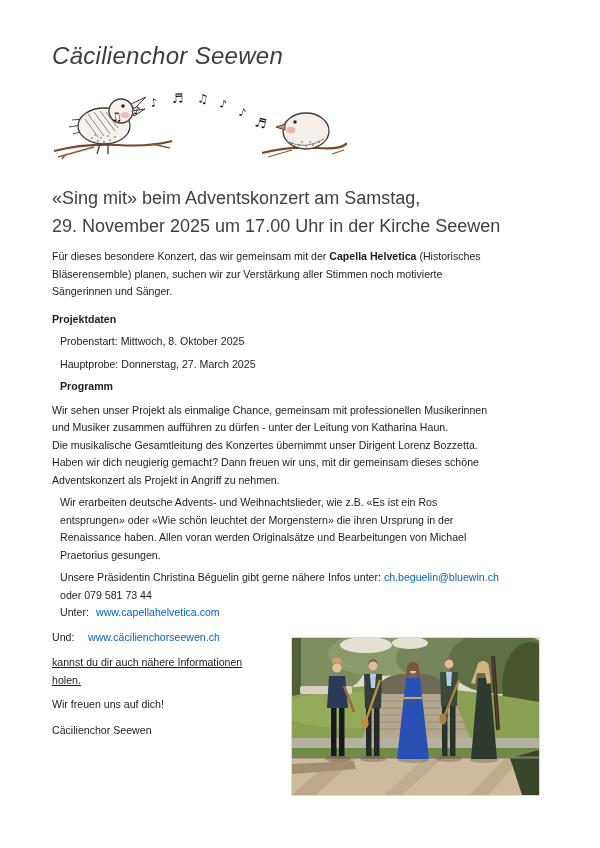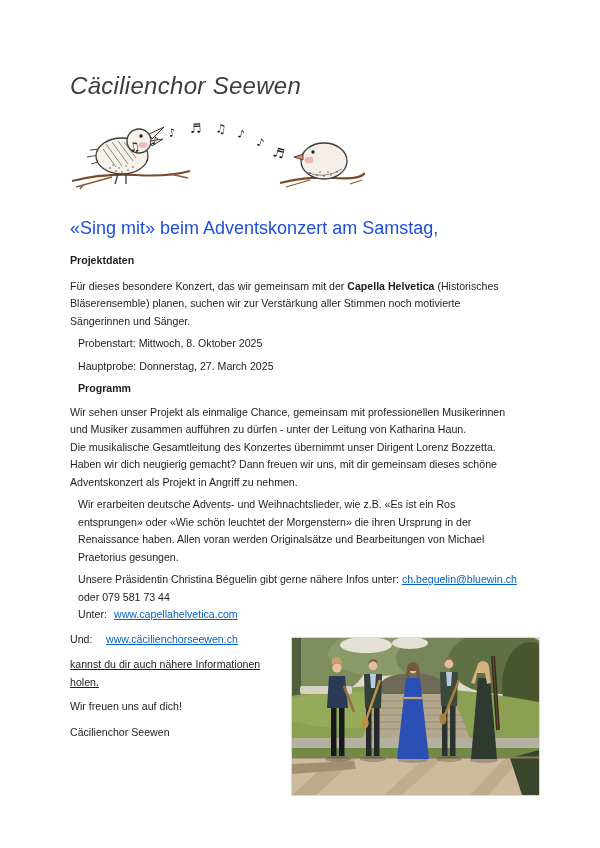--- a/index.html
+++ b/index.html
@@ -6,44 +6,44 @@
   .page{
     position:relative;
     width:600px;height:848px;
     background:#ffffff;
     margin:0 auto;
     overflow:hidden;
     font-family:"Liberation Sans","DejaVu Sans",sans-serif;
     color:#1d1d1d;
   }
   .content{
-    position:absolute;left:70px;top:0;width:472px;margin-top:30px;
+    position:absolute;left:52px;top:0;width:472px;
   }
   .doc-title{
     margin:40px 0 0 0;
     font-size:24px;line-height:32px;
     font-style:italic;font-weight:300;
     color:#3d3d3d;letter-spacing:.3px;
     white-space:nowrap;
   }
   .birds{display:block;margin-top:12px;width:295px;height:80px;}
   .event-heading{
     margin:20px 0 0 0;
-    font-size:18px;line-height:28px;font-weight:400;color:#1d4ed8;
+    font-size:18px;line-height:28px;font-weight:400;color:#404040;
   }
   .event-heading .hline{white-space:nowrap;}
   .body-text{font-size:10.6px;line-height:17.5px;color:#1d1d1d;}
   .para{margin:0;}
   .mt6{margin-top:6px;} .mt8{margin-top:8px;} .mt10{margin-top:10px;}
   .mt5{margin-top:5px;padding-left:8px;} .mt7{margin-top:7px;}
   .bold{font-weight:700;}
   .line{white-space:nowrap;}
   .narrow{width:230px;text-decoration:underline;}
   a.link, .link{
-    color:#0563C1;text-decoration:underline;cursor:pointer;
+    color:#0563C1;cursor:pointer;
   }
   .label-gap{display:inline-block;min-width:36px;}
   .photo-wrap{
     position:absolute;left:292px;top:638px;width:247px;height:157px;
     outline:1px solid #d9d9d9;
   }
   .photo-wrap svg{display:block;width:247px;height:157px;}
 </style>
 </head>
 <body>
@@ -102,31 +102,32 @@
           <circle cx="261" cy="61" r=".8"></circle>
             <circle cx="267" cy="58" r=".8"></circle>
             <circle cx="250" cy="58" r=".7"></circle>
           <circle cx="258" cy="58" r=".7"></circle>
         </g>
       </g>
     </svg>
 
     <h2 class="event-heading">
       <div class="hline">«Sing mit» beim Adventskonzert am Samstag,</div>
+      <div class="hline">29. November 2025 um 17.00 Uhr in der Kirche Seewen</div>
     </h2>
 
     <div class="body-text">
-
-      <p class="para mt10 bold">Projektdaten</p>
 
       <p class="para mt8">
         <span class="line"><span>Für dieses besondere Konzert, das wir gemeinsam mit der </span><span class="bold">Capella Helvetica</span><span> (Historisches</span></span><br>
         <span class="line">Bläserensemble) planen, suchen wir zur Verstärkung aller Stimmen noch motivierte</span><br>
         <span class="line">Sängerinnen und Sänger.</span>
       </p>
+
+      <p class="para mt10 bold">Projektdaten</p>
       <p class="para mt5 line">Probenstart: Mittwoch, 8. Oktober 2025</p>
       <p class="para mt5 line">Hauptprobe: Donnerstag, 27. March 2025</p>
 
       <p class="para mt5 bold">Programm</p>
 
       <p class="para mt6">
         <span class="line">Wir sehen unser Projekt als einmalige Chance, gemeinsam mit professionellen Musikerinnen</span><br>
         <span class="line">und Musiker zusammen aufführen zu dürfen - unter der Leitung von Katharina Haun.</span><br>
         <span class="line">Die musikalische Gesamtleitung des Konzertes übernimmt unser Dirigent Lorenz Bozzetta.</span><br>
         <span class="line">Haben wir dich neugierig gemacht? Dann freuen wir uns, mit dir gemeinsam dieses schöne</span><br>

